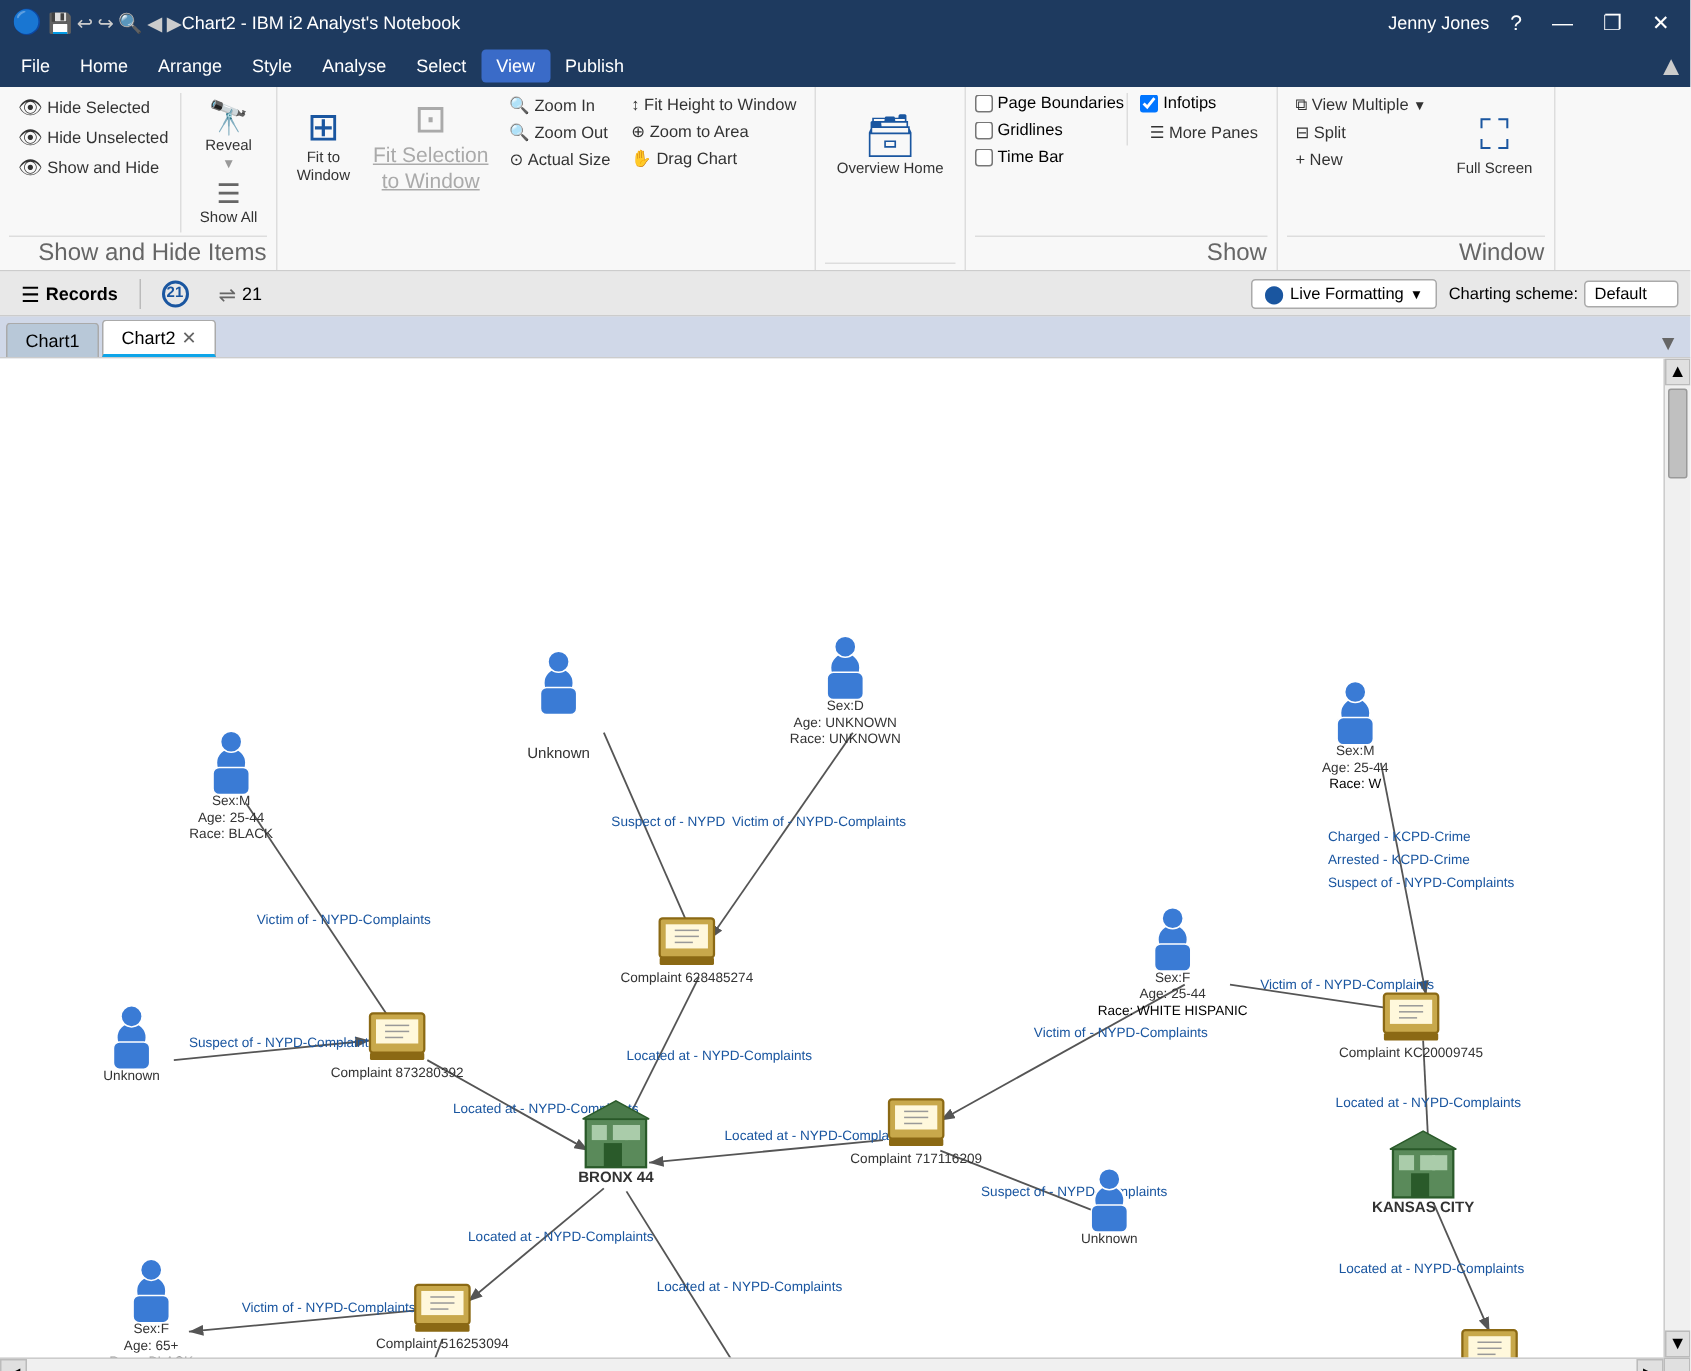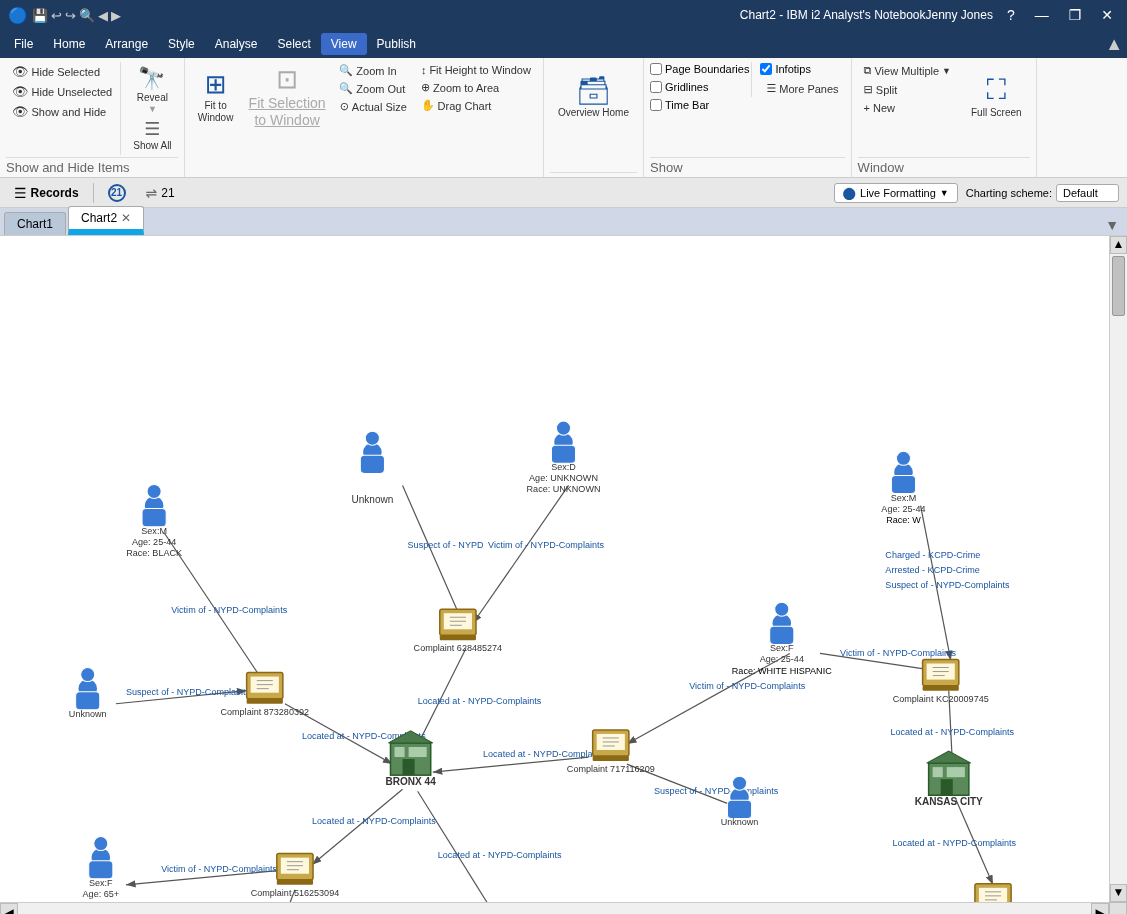--- a/index.html
+++ b/index.html
@@ -10,21 +10,21 @@
       background: #1e3a5f;
       color: white;
       height: 30px;
       display: flex;
       align-items: center;
       justify-content: space-between;
       padding: 0 8px;
       font-size: 12px;
     }
     .titlebar-left { display: flex; align-items: center; gap: 4px; }
-    .titlebar-title { flex: 1; text-align: right; }
+    .titlebar-title { flex: 1; text-align: left; }
     .titlebar-btn { background: none; border: none; color: white; cursor: pointer; padding: 2px 6px; font-size: 14px; }
 
     
     .menubar {
       background: #1e3a5f;
       display: flex;
       align-items: center;
       height: 28px;
       padding: 0 4px;
     }
@@ -54,23 +54,23 @@
       padding: 4px 6px 2px 6px;
       min-width: 60px;
     }
     .ribbon-group-content {
       display: flex;
       align-items: flex-start;
       flex: 1;
       gap: 2px;
     }
     .ribbon-group-label {
-      font-size: 13px;
+      font-size: 16px;
       color: #666;
-      text-align: left;
+      text-align: right;
       padding-top: 2px;
       margin-top: 2px;
       border-top: 1px solid #ddd;
     }
     .ribbon-btn {
       display: flex;
       flex-direction: column;
       align-items: center;
       justify-content: flex-start;
       padding: 4px 6px;
@@ -193,21 +193,21 @@
       border: 1px solid #aaa;
       border-bottom: none;
       border-radius: 3px 3px 0 0;
       margin-right: 2px;
       display: flex;
       align-items: flex-end;
       gap: 4px;
     }
     .tab.active {
       background: white;
-      border-bottom: 6px solid #0ea5e9;
+      border-bottom: 2px solid #0ea5e9;
     }
     .tab-close { cursor: pointer; font-size: 12px; color: #666; }
     .tab-scroll { margin-left: auto; cursor: pointer; font-size: 14px; color: #666; padding: 2px 4px; }
 
     
     .chart-area {
       background: white;
       position: relative;
       overflow: hidden;
       flex: 1;

